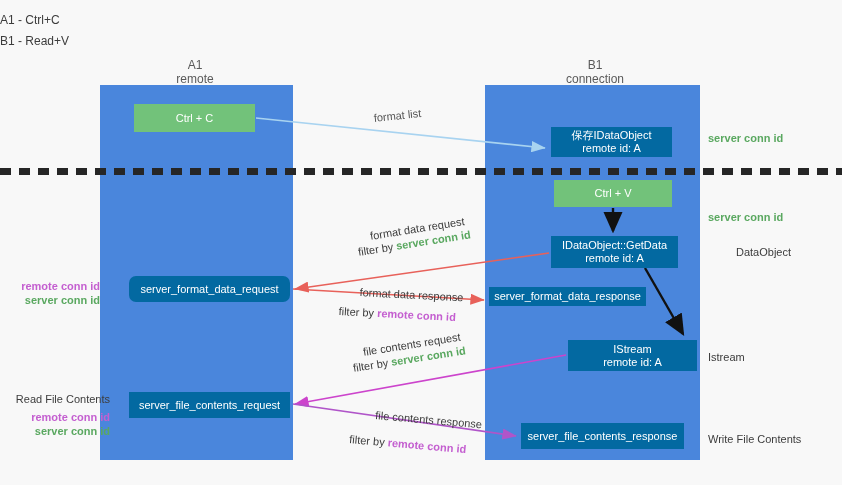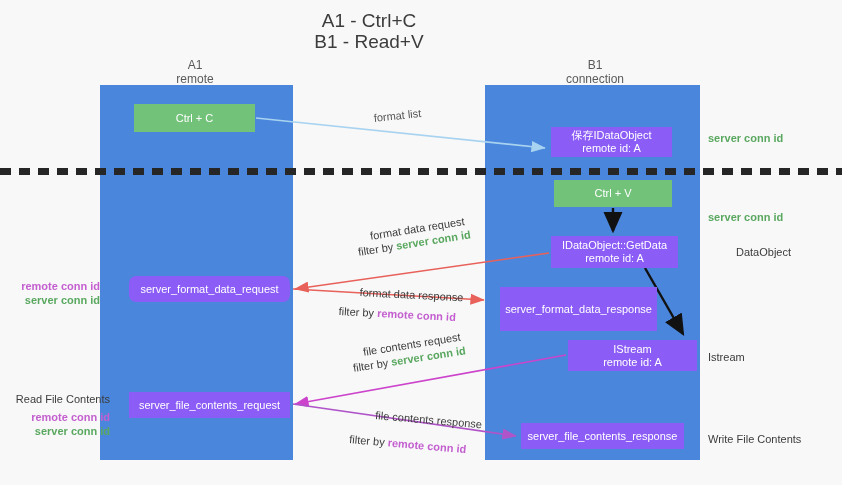--- a/index.html
+++ b/index.html
@@ -9,22 +9,22 @@
     font-family:"Liberation Sans", sans-serif;
     position:relative;
     overflow:hidden;
     color:#3c3c3c;
   }
   .canvas{position:absolute;left:0;top:0;width:842px;height:485px;}
   .abs{position:absolute;}
 
   
   #title{
-    left:0;top:10px;width:738px;text-align:center;
-    font-size:19px;line-height:21px;color:#3c3c3c;
+    left:0;top:10px;width:738px;text-align:left;
+    font-size:12px;line-height:21px;color:#3c3c3c;
   }
 
   
   .col-head{
     font-size:12px;line-height:14px;text-align:center;color:#5a5a5a;
   }
   #head-a1{left:120px;top:58px;width:150px;}
   #head-b1{left:520px;top:58px;width:150px;}
 
   
@@ -33,28 +33,28 @@
   #col-b1{left:485px;top:85px;width:215px;height:375px;}
 
   
   .box{
     box-sizing:border-box;
     display:flex;flex-direction:column;align-items:center;justify-content:center;
     color:#ffffff;font-size:11px;line-height:13px;text-align:center;
     padding:2px 4px;
   }
   .box.green{background:#72c27a;}
-  .box.orange{background:#8b5cf6;}
+  .box.orange{background:#0369a1;}
 
   #box-ctrlc{left:134px;top:104px;width:121px;height:28px;}
   #box-dataobj-top{left:551px;top:127px;width:121px;height:30px;}
   #box-ctrlv{left:554px;top:180px;width:118px;height:27px;}
   #box-getdata{left:551px;top:236px;width:127px;height:32px;}
   #box-fmt-req{left:129px;top:276px;width:161px;height:26px;border-radius:7px;}
-  #box-fmt-resp{left:489px;top:287px;width:157px;height:44px;margin-left:11px;}
+  #box-fmt-resp{left:489px;top:287px;width:157px;height:19px;}
   #box-istream{left:568px;top:340px;width:129px;height:31px;}
   #box-file-req{left:129px;top:392px;width:161px;height:26px;}
   #box-file-resp{left:521px;top:423px;width:163px;height:26px;}
 
   
   .side-lab{font-size:11px;line-height:14px;}
   .green-t{color:#5aa860;font-weight:bold;}
   .purple-t{color:#c45fd0;font-weight:bold;}
   .dark-t{color:#3c3c3c;}
 

